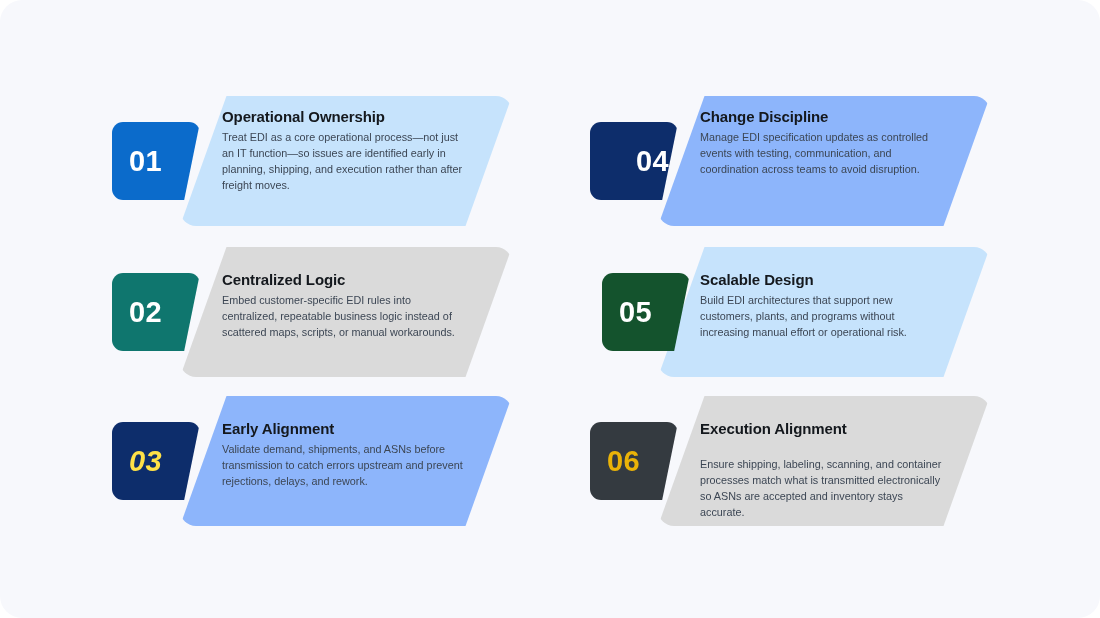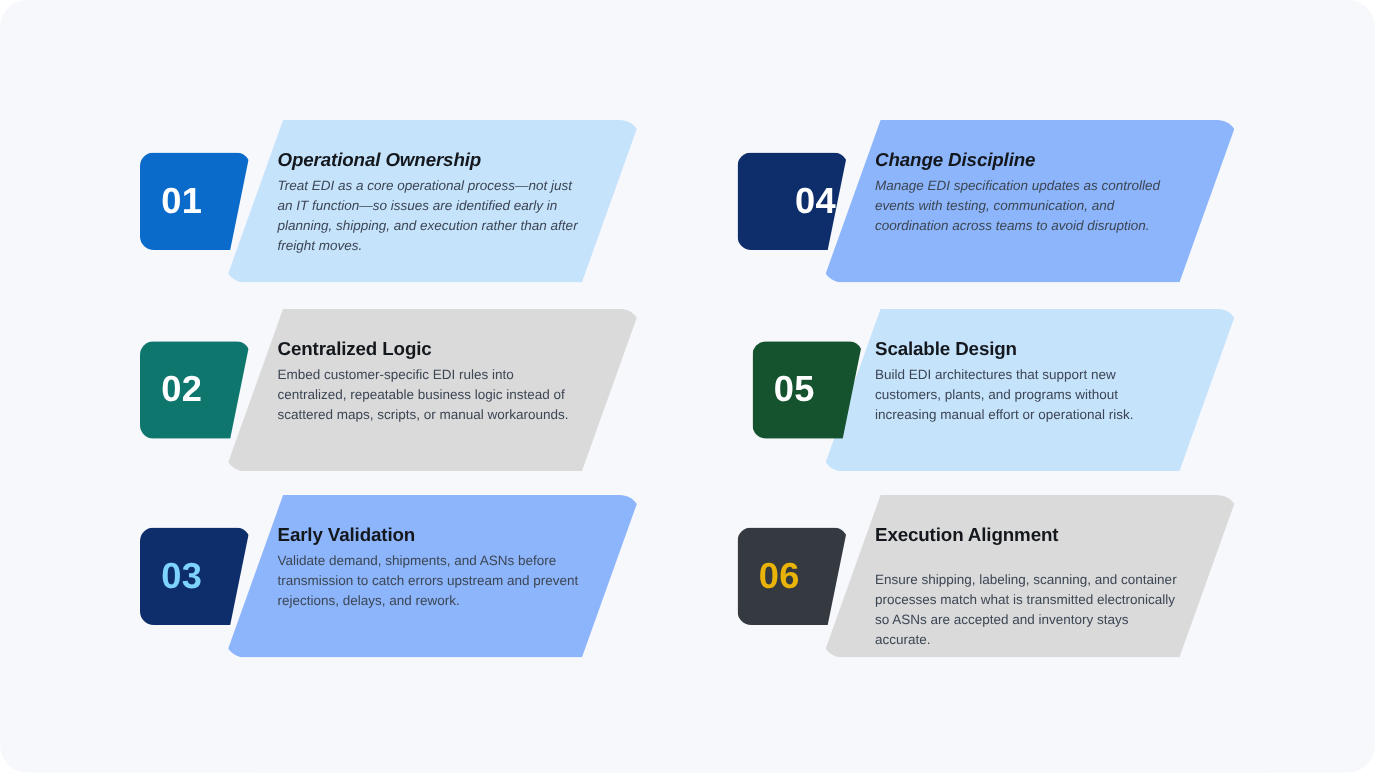--- a/index.html
+++ b/index.html
@@ -102,21 +102,21 @@
   .badge-num {
     color: #FFFFFF;
     font-size: 29px;
     font-weight: bold;
     letter-spacing: 0.3px;
     padding-left: 17px;
     line-height: 1;
   }
 
   
-  .card.r1 .card-text { top: 24px; font-style: italic; }
+  .card.r1 .card-text { top: 12px; }
   .card.r2 .card-text { top: 24px; }
   .card.r3 .card-text { top: 24px; }
 </style>
 </head>
 <body>
 
 <div class="page" style="background: rgb(247, 248, 252); border-radius: 22px;">
   <div class="grid">
 
     <div class="card r1" style="left:112px; top:96px;">
@@ -143,24 +143,24 @@
         <p class="card-title" style="color: rgb(20, 24, 29);">Centralized Logic</p>
         <p class="card-desc" style="color: rgb(60, 70, 84);">Embed customer-specific EDI rules into centralized, repeatable business logic instead of scattered maps, scripts, or manual workarounds.</p>
       </div>
     </div>
 
     <div class="card r3" style="left:112px; top:396px;">
       <div class="card-body">
         <div class="card-body-inner" style="background: rgb(141, 181, 251);"></div>
       </div>
       <div class="badge" style="background: rgb(13, 45, 107);">
-        <span class="badge-num" style="color: #7dd3fc;">03</span>
-      </div>
-      <div class="card-text">
-        <p class="card-title" style="color: rgb(20, 24, 29);">Early Validation</p>
+        <span class="badge-num" style="color: #fde047; font-style: italic;">03</span>
+      </div>
+      <div class="card-text">
+        <p class="card-title" style="color: rgb(20, 24, 29);">Early Alignment</p>
         <p class="card-desc" style="color: rgb(60, 70, 84);">Validate demand, shipments, and ASNs before transmission to catch errors upstream and prevent rejections, delays, and rework.</p>
       </div>
     </div>
 
     <div class="card r1" style="left:590px; top:96px;">
       <div class="card-body">
         <div class="card-body-inner" style="background: rgb(141, 181, 251);"></div>
       </div>
       <div class="badge" style="background: rgb(13, 45, 107);">
         <span class="badge-num" style="color: rgb(255, 255, 255); padding-left: 46px;">04</span>

